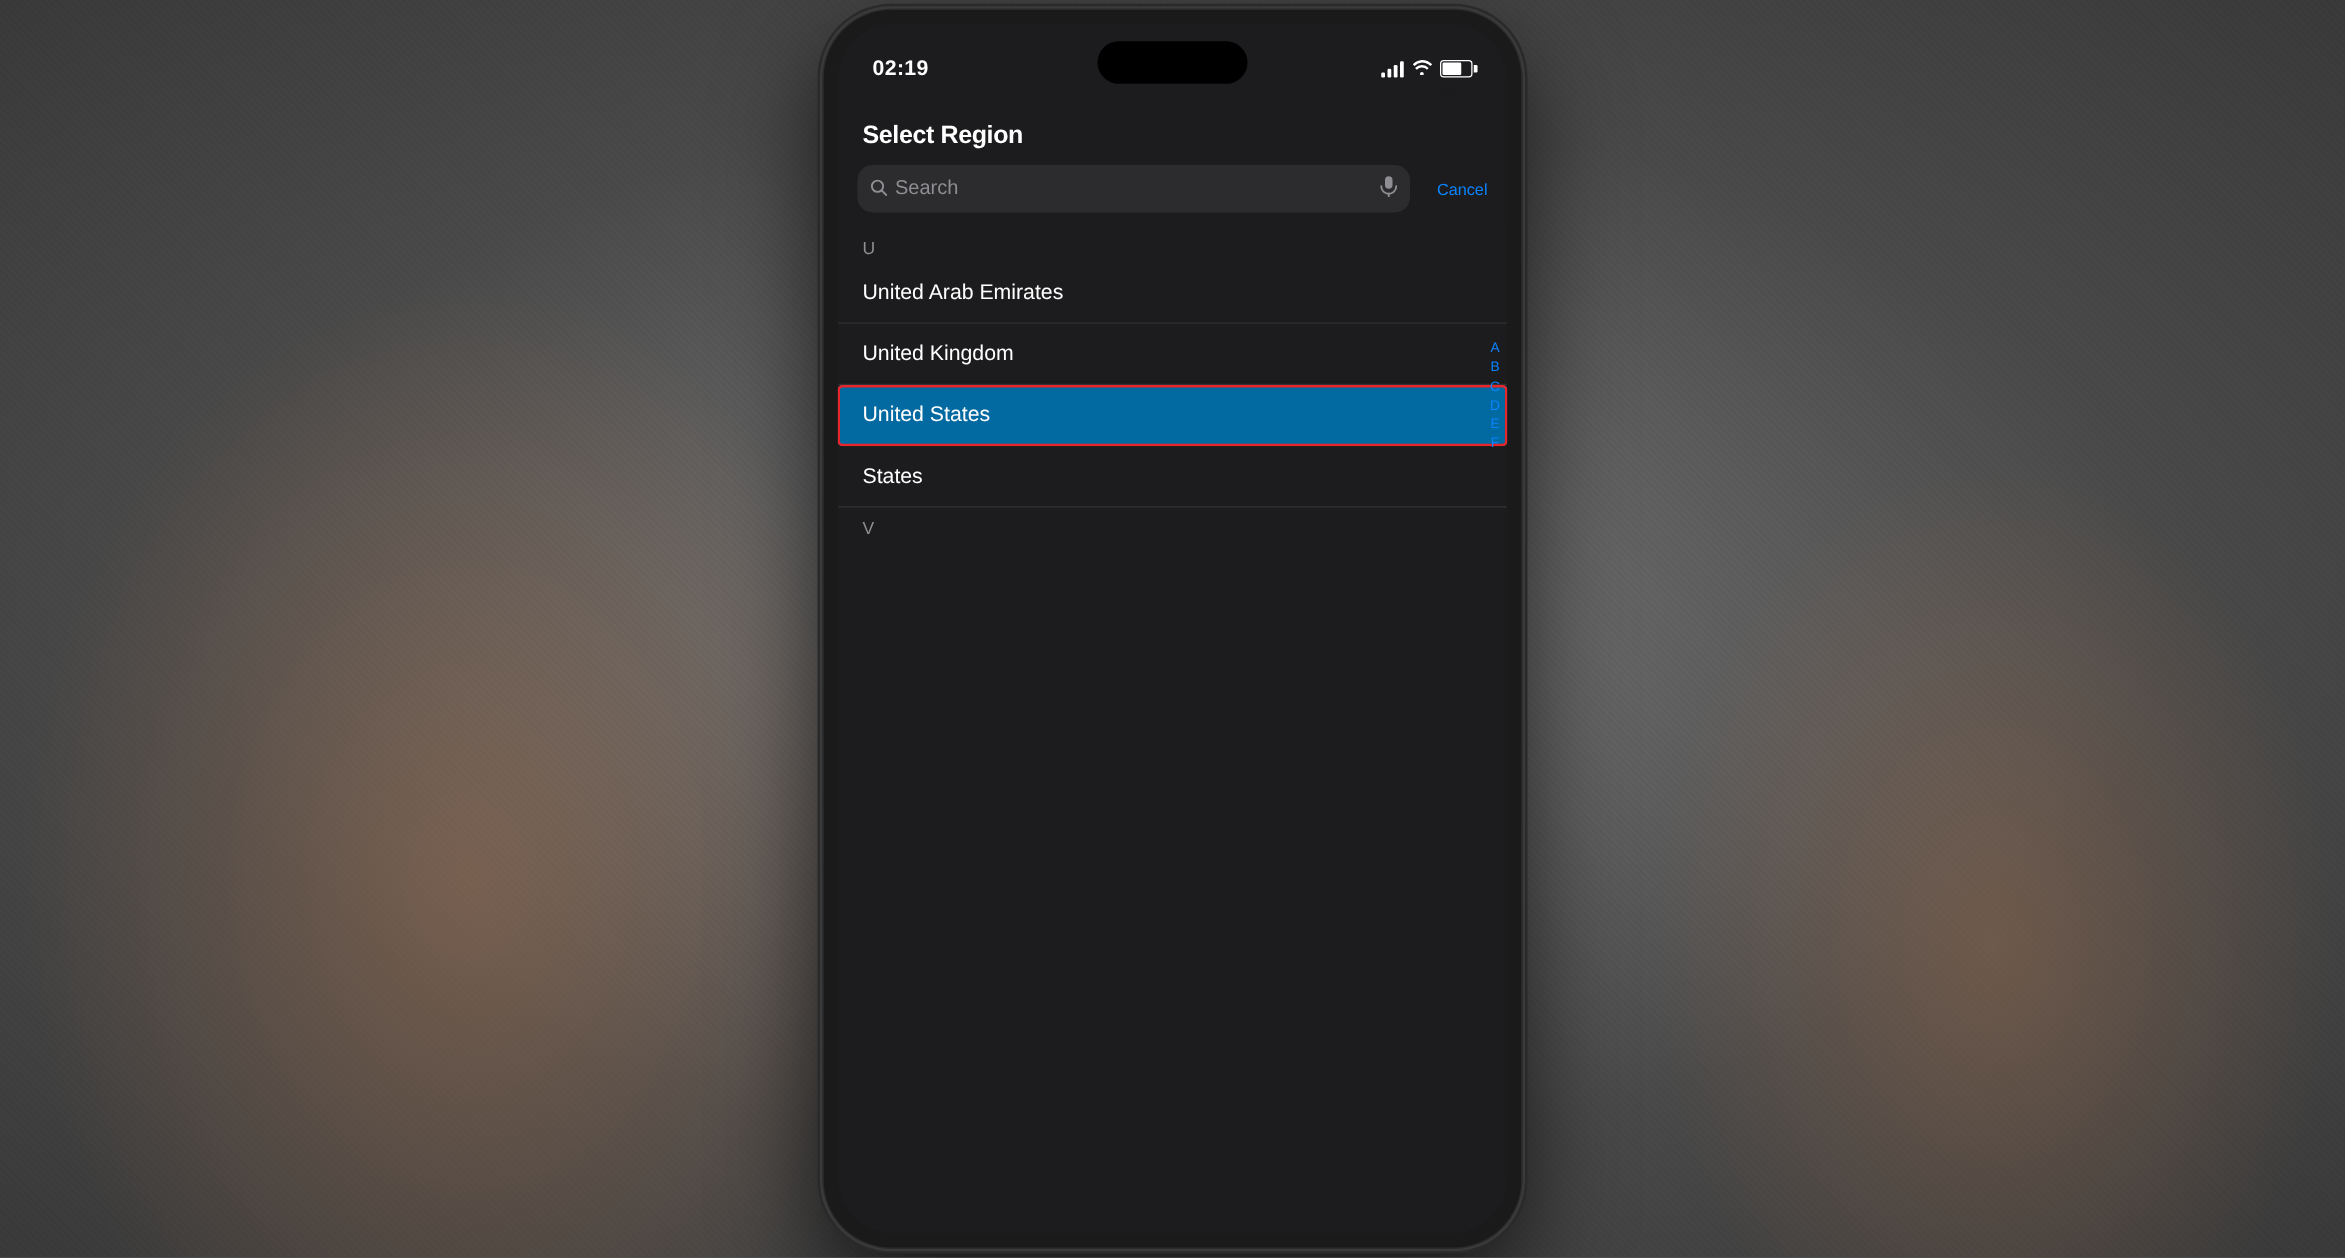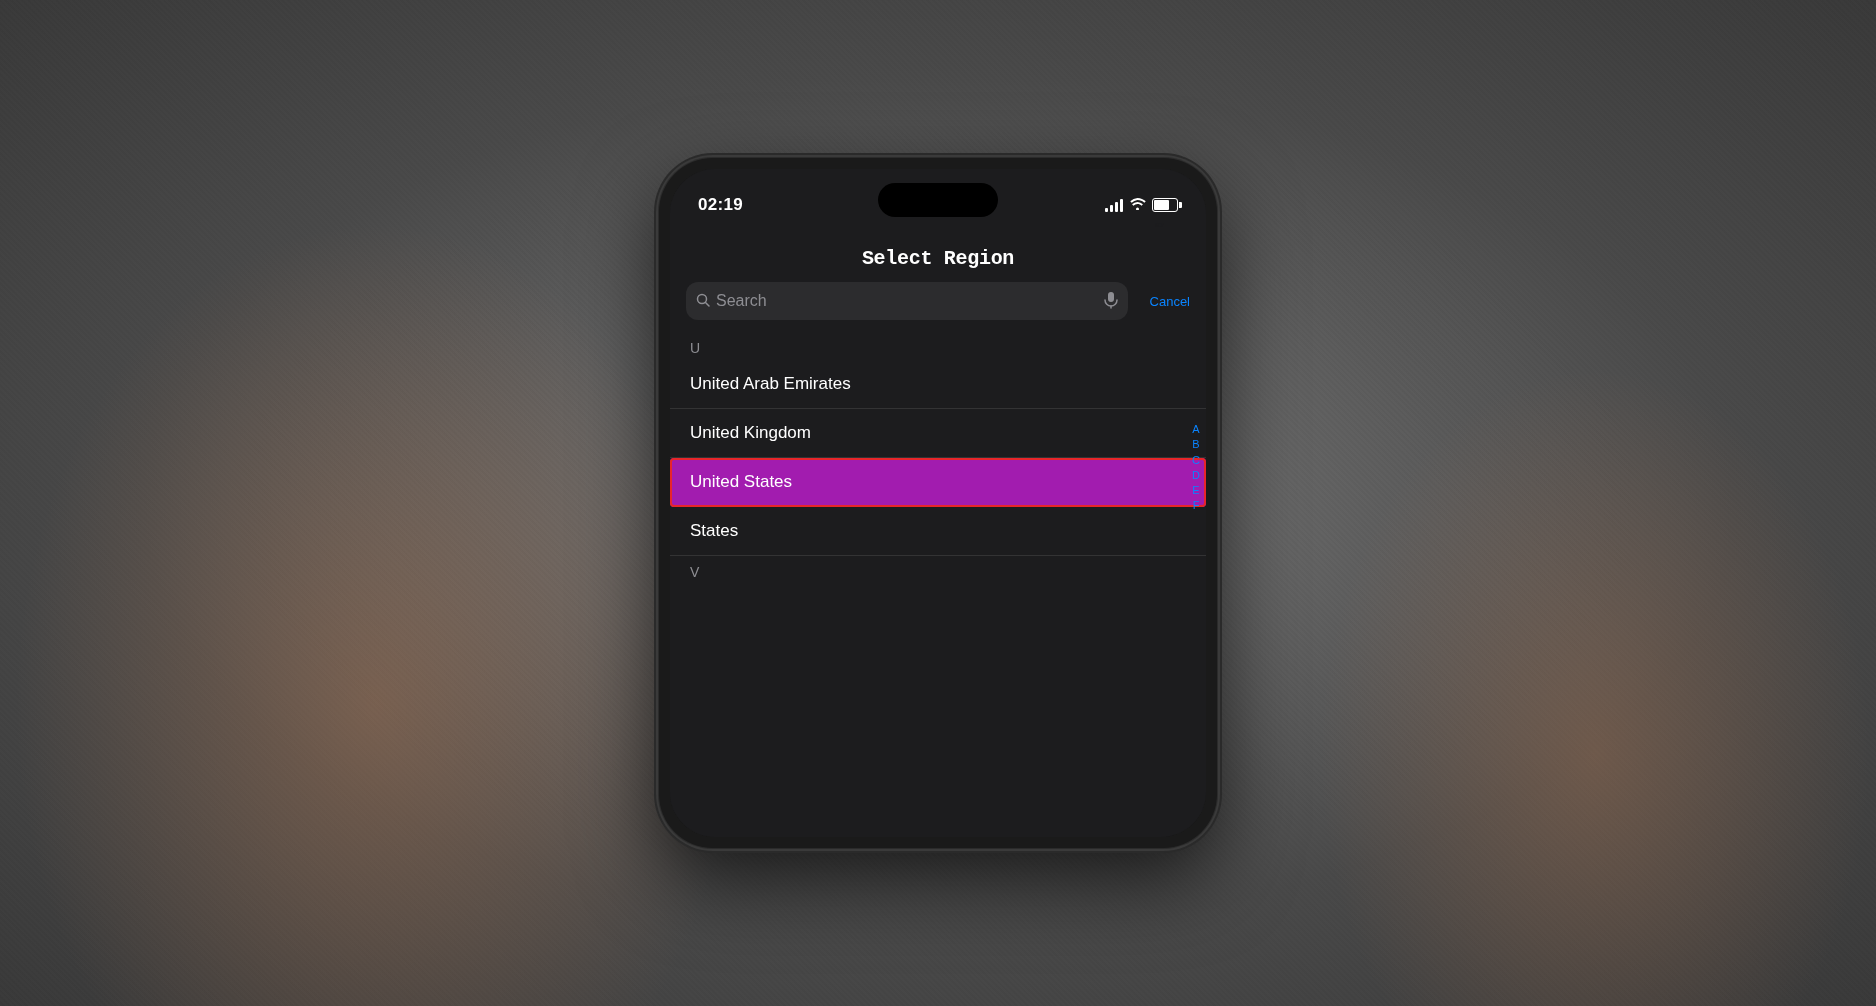--- a/index.html
+++ b/index.html
@@ -33,21 +33,21 @@
       inset: 0;
       background: 
         radial-gradient(ellipse 600px 800px at 20% 70%, rgba(180,120,80,0.4) 0%, transparent 60%),
         radial-gradient(ellipse 500px 700px at 85% 75%, rgba(180,120,80,0.35) 0%, transparent 55%);
     }
 
     
     .phone-wrapper {
       position: relative;
       width: 560px;
-      height: 692px;
+      height: 992px;
       z-index: 10;
     }
 
     .phone-frame {
       position: absolute;
       inset: 0;
       background: #1a1a1a;
       border-radius: 55px;
       box-shadow:
         0 0 0 2px #3a3a3a,
@@ -169,22 +169,20 @@
       left: 0;
       right: 0;
       bottom: 0;
       background: #1c1c1e;
       overflow: hidden;
     }
 
     
     .page-header {
       padding: 20px 20px 12px;
-      text-align: center;
-      font-family: Liberation Mono, monospace;
     }
 
     .page-title {
       font-size: 20px;
       font-weight: 600;
       color: #ffffff;
       letter-spacing: -0.3px;
     }
 
     
@@ -242,21 +240,21 @@
       padding: 14px 20px;
       font-size: 17px;
       color: #ffffff;
       border-bottom: 0.5px solid rgba(255,255,255,0.1);
       cursor: pointer;
       background: #1c1c1e;
       position: relative;
     }
 
     .country-item.highlighted {
-      background: #a21caf;
+      background: #0369a1;
       outline: 2.5px solid #e8252a;
       outline-offset: -2px;
       border-radius: 4px;
       margin: 0 0;
     }
 
     
     .alphabet-index {
       position: absolute;
       right: 6px;

